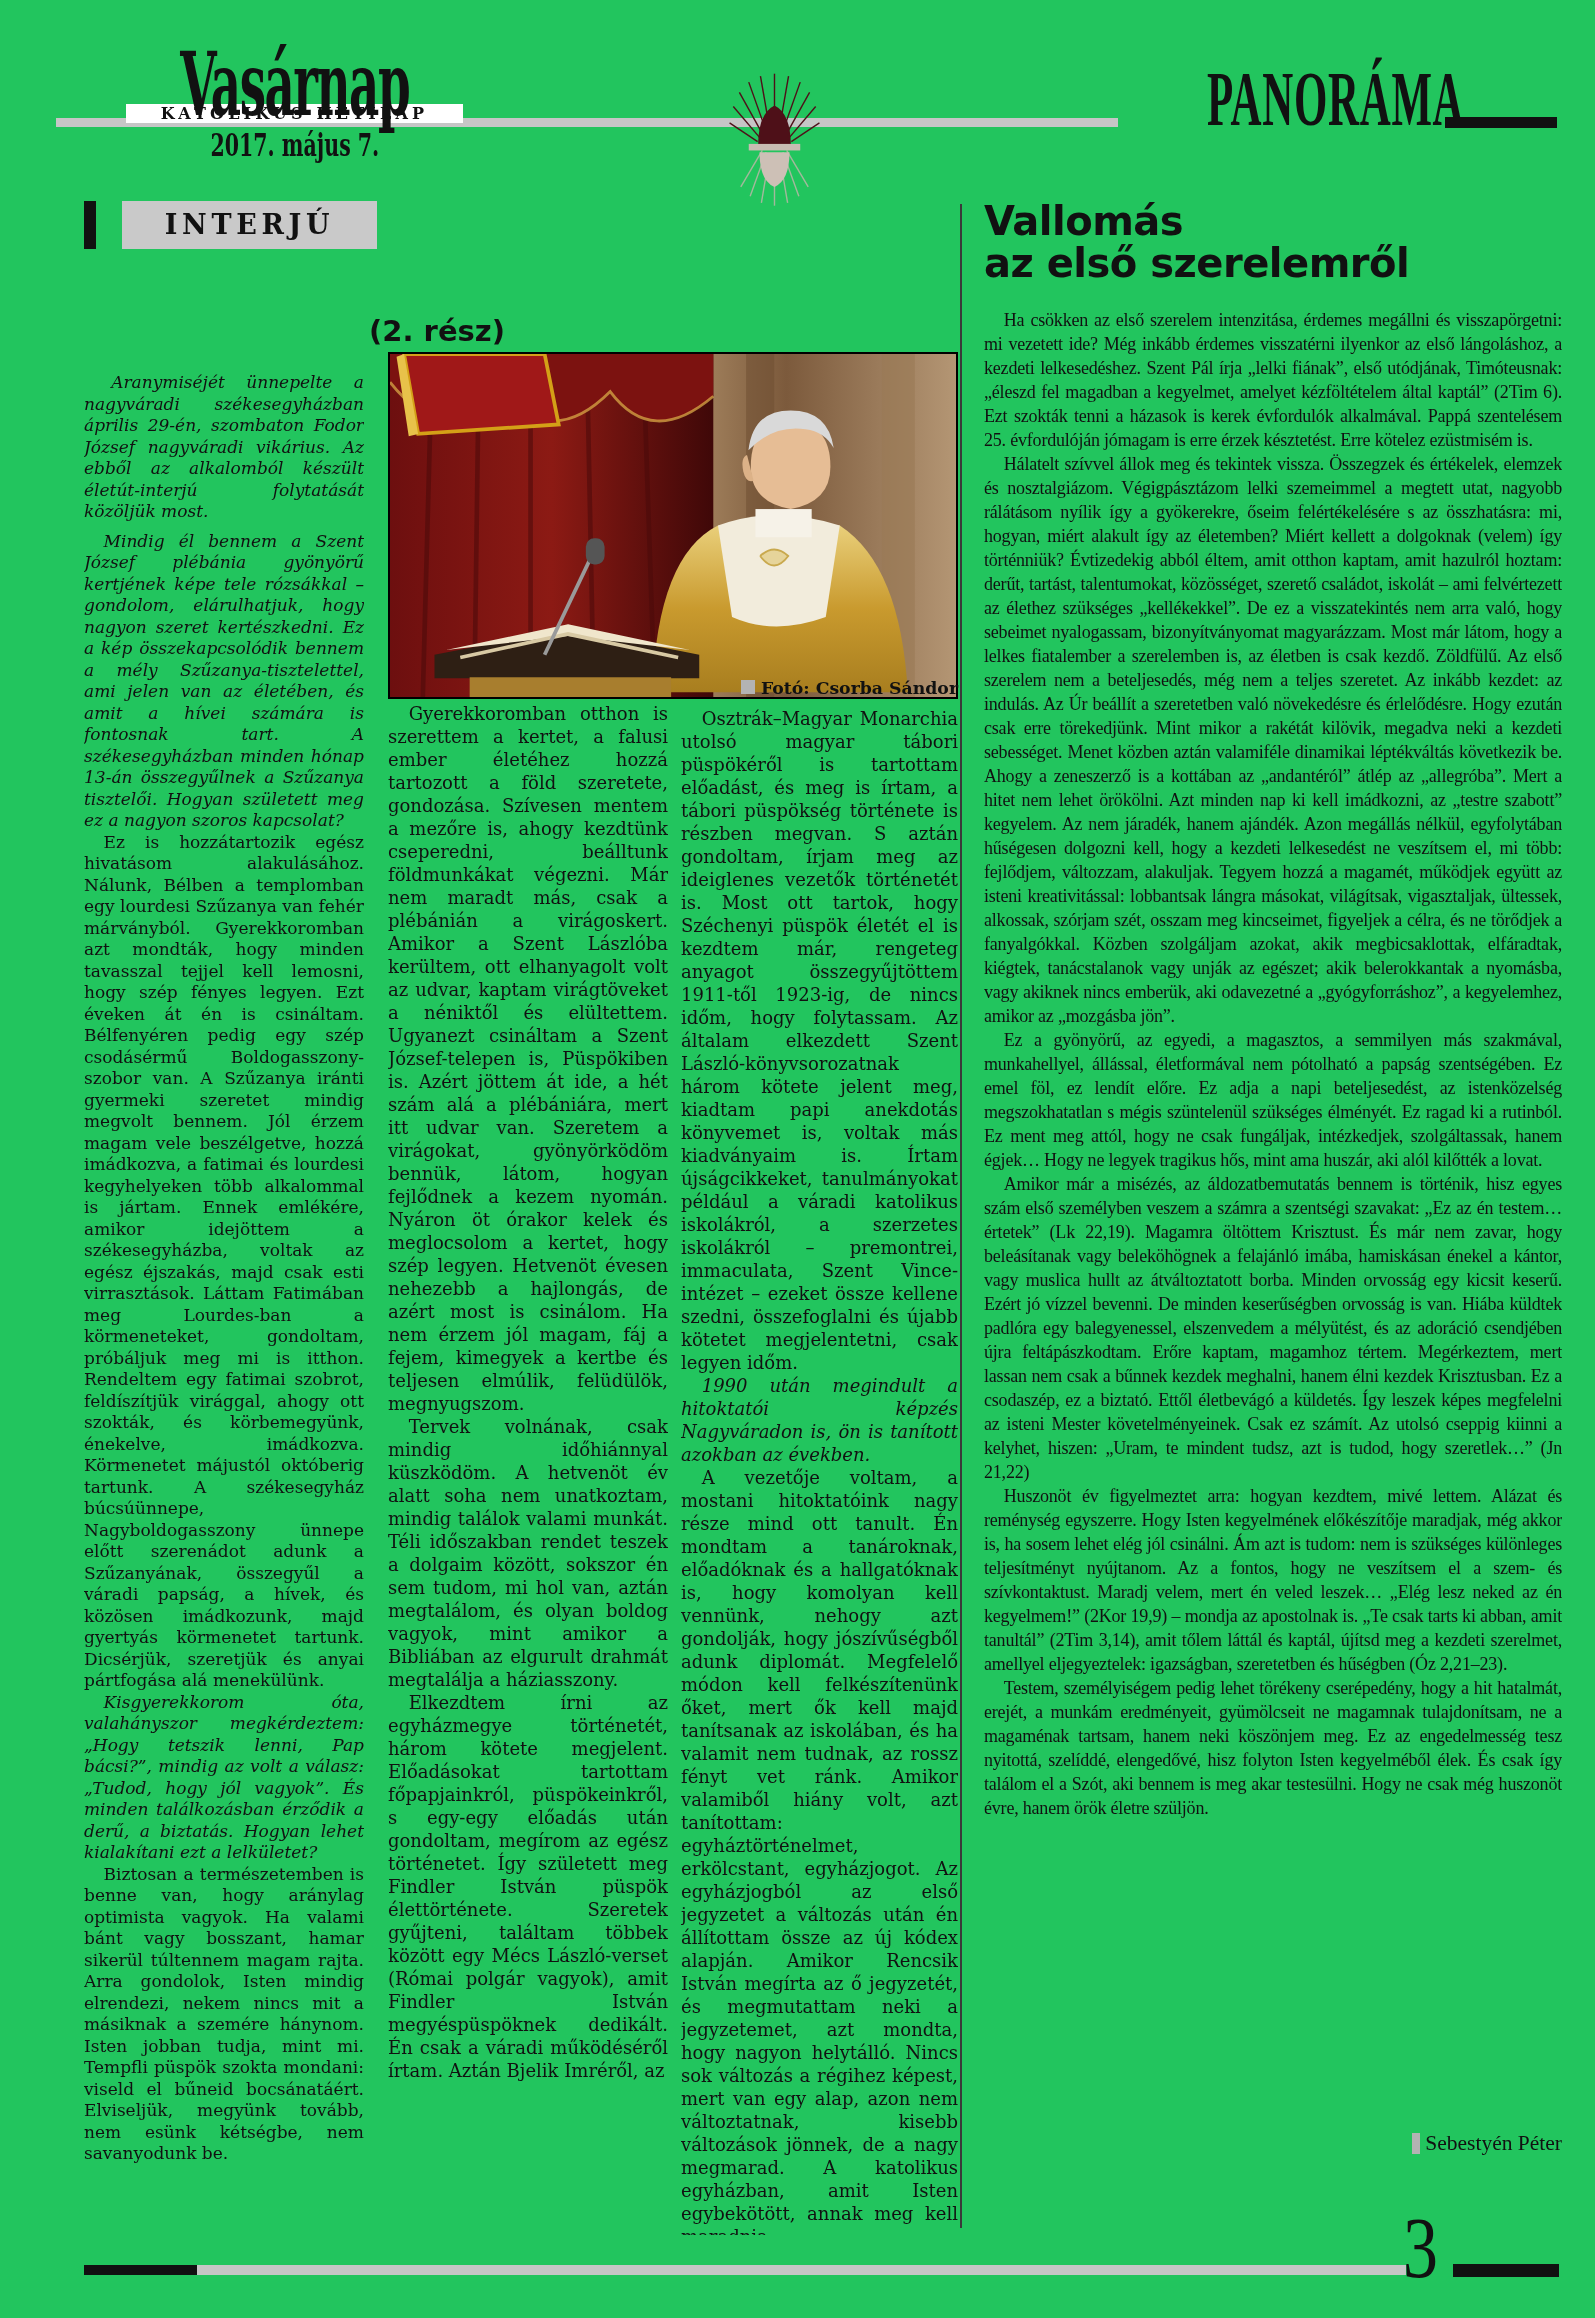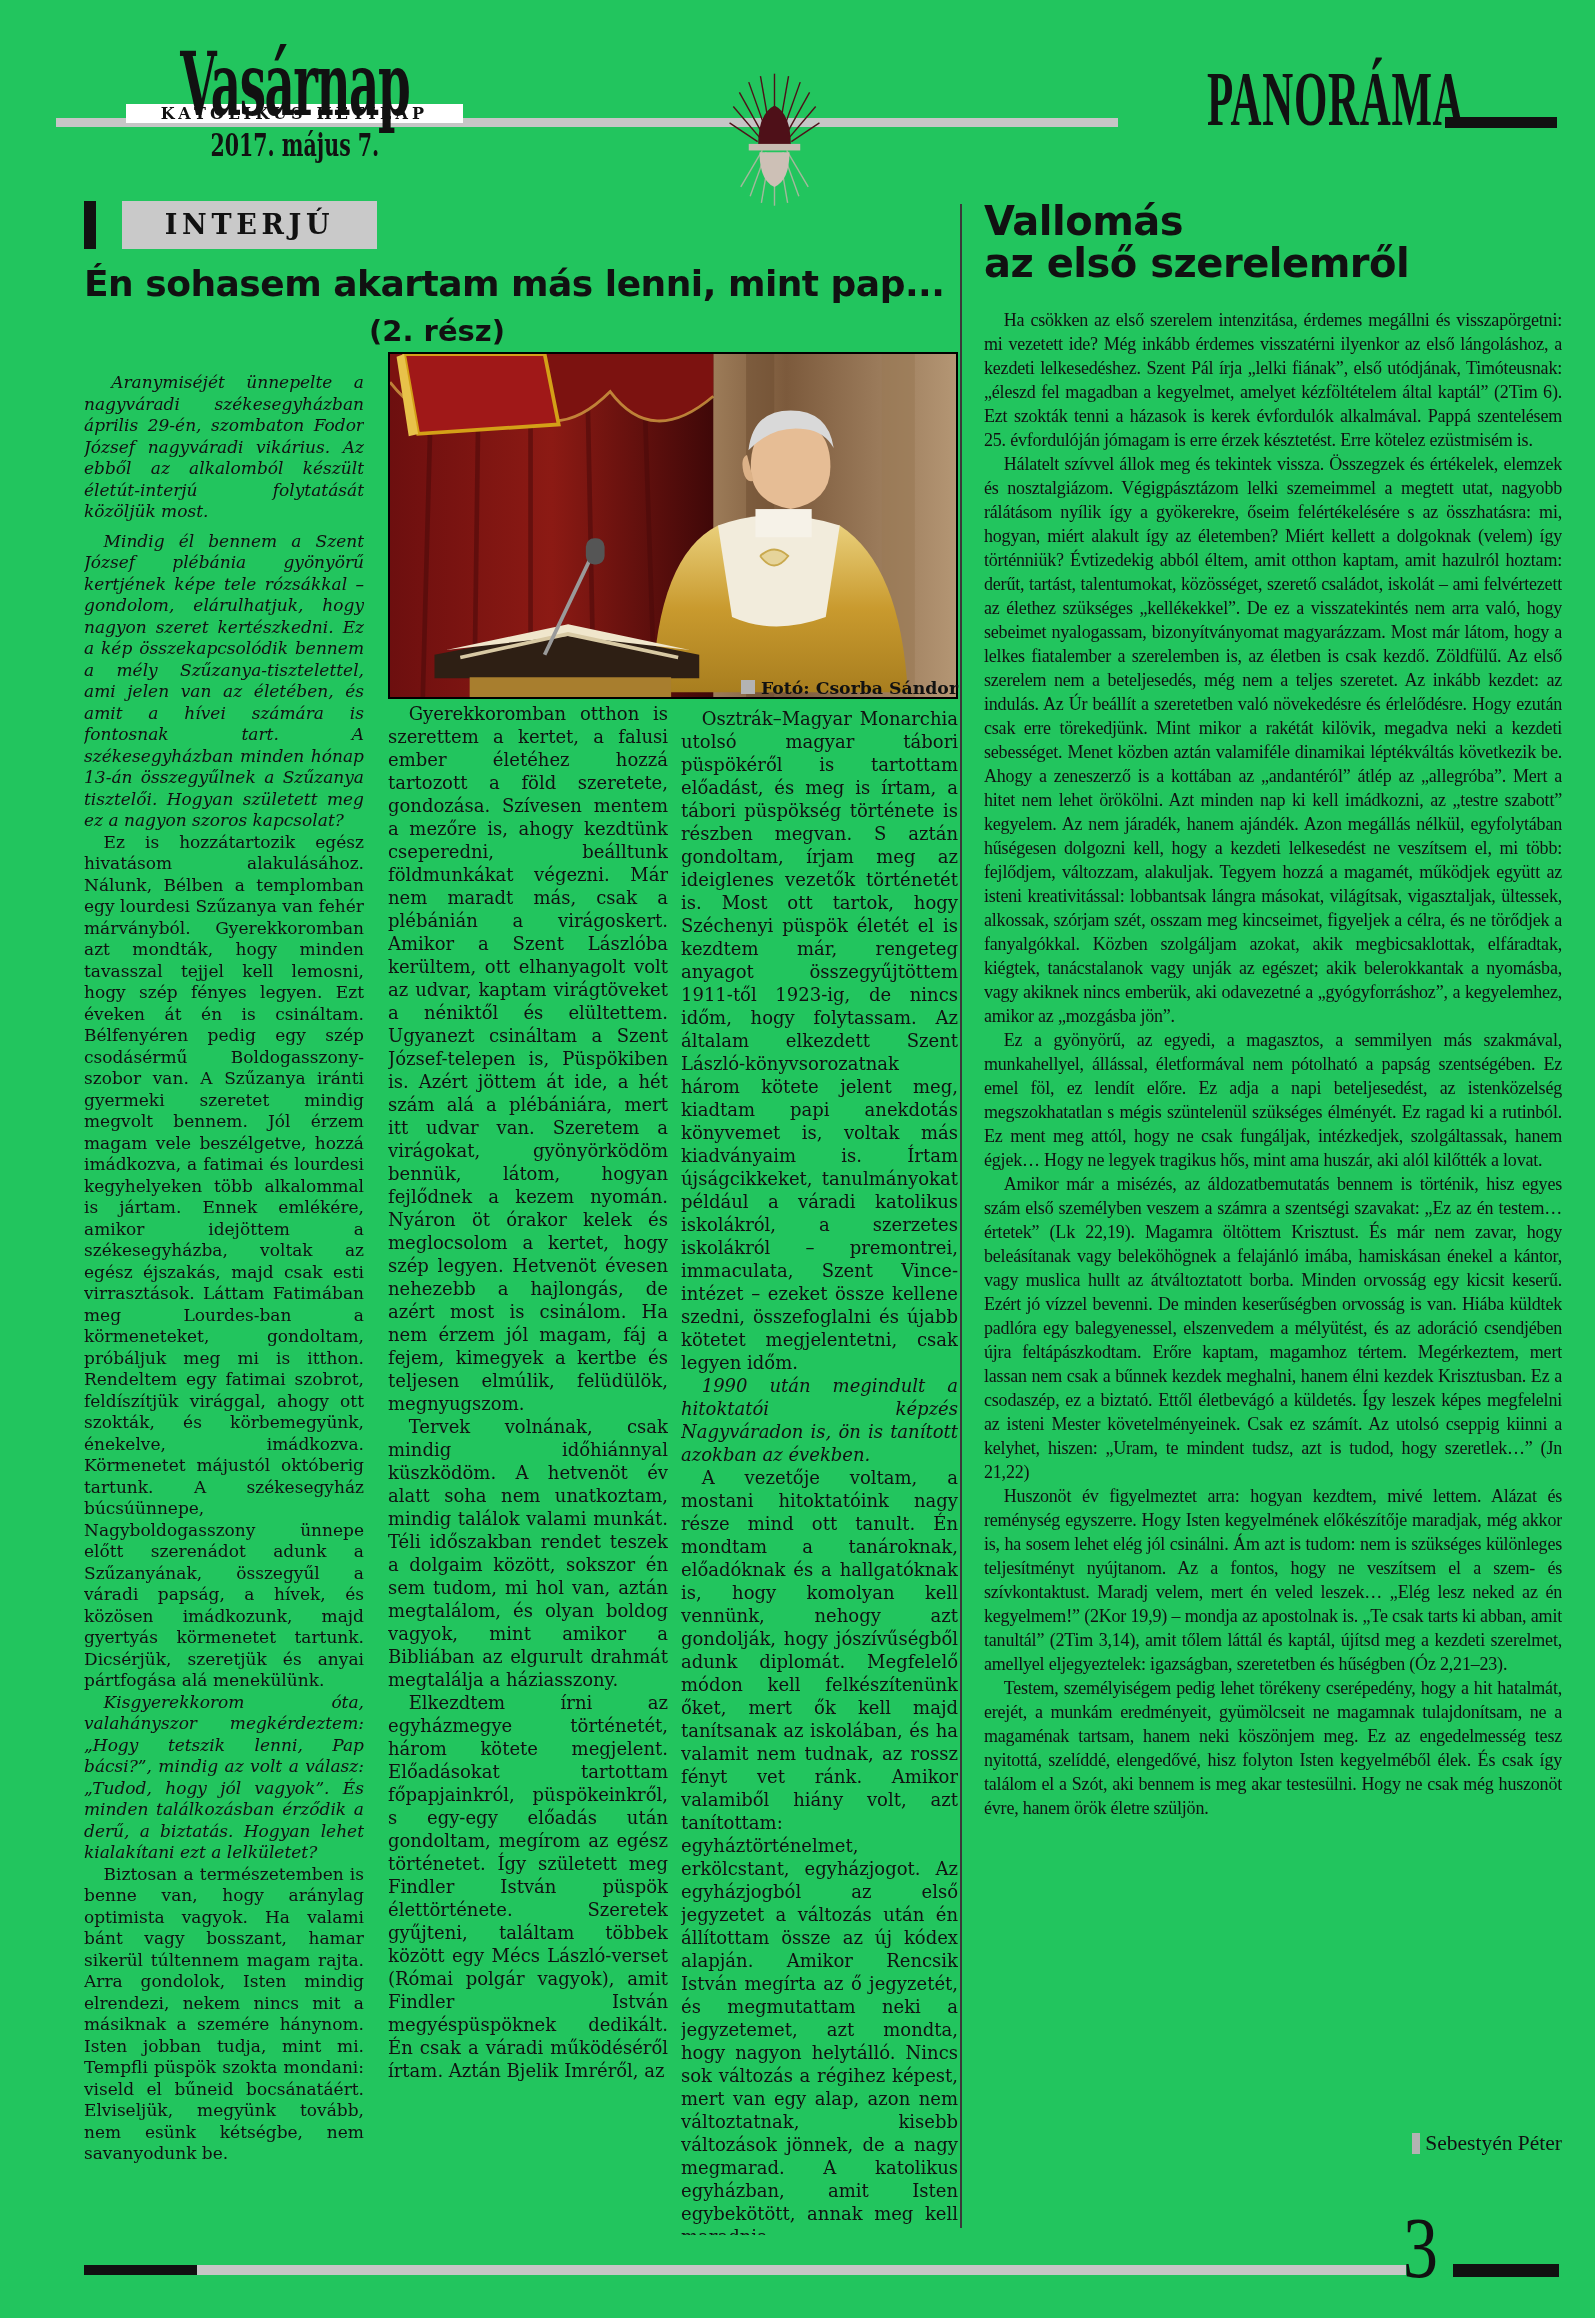--- a/index.html
+++ b/index.html
@@ -111,21 +111,20 @@
       </g>
       <path d="M78,178 Q78,238 110,252 Q142,238 142,178 Z" fill="#cdc0b6"></path>
     </svg>
   </div>
 
   <div class="panorama">PANORÁMA</div>
   <div class="panorama-bar"></div>
 
   <div class="kicker-bar"></div>
   <div class="kicker-box">INTERJÚ</div>
-  <h1 class="headline" style="margin:0;">Én sohasem akartam más lenni, mint pap...</h1>
   <div class="subhead">(2. rész)</div>
 
   <div class="photo">
     <svg viewBox="0 0 1208 730" preserveAspectRatio="none">
       <defs>
         <linearGradient id="curt" x1="0" y1="0" x2="1" y2="0">
           <stop offset="0" stop-color="#6d0f0f"></stop>
             <stop offset="0.5" stop-color="#8c1a14"></stop>
             <stop offset="1" stop-color="#3f0808"></stop>
         </linearGradient>

